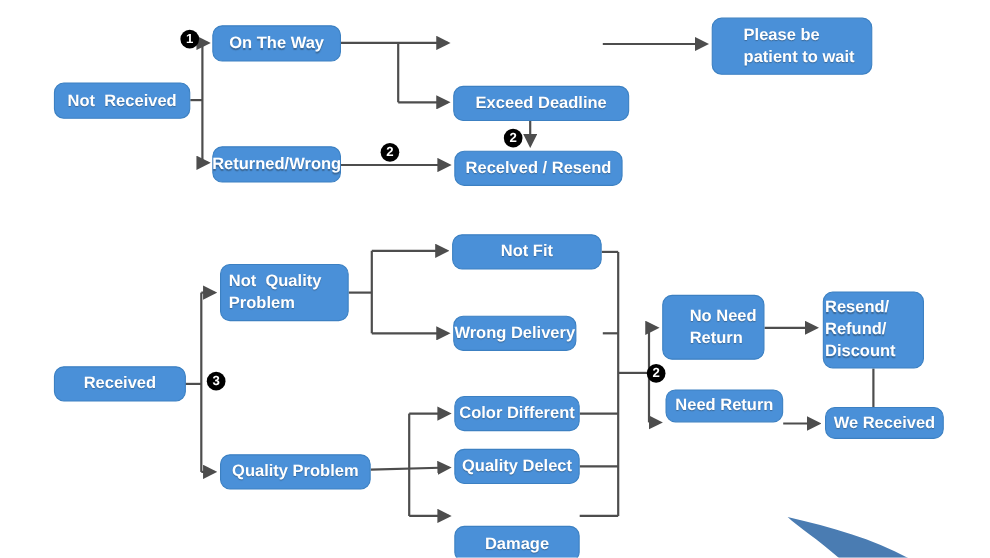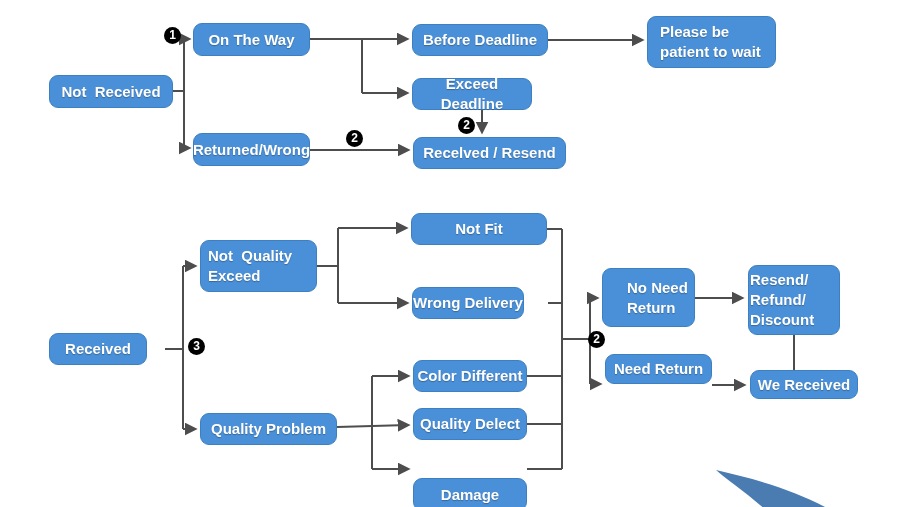--- a/index.html
+++ b/index.html
@@ -80,29 +80,28 @@
       <path class="edge" d="M695,298 H742" marker-end="url(#arr)"></path>
       <path class="edge" d="M794,335 V370"></path>
       <path class="edge" d="M712,385 H744" marker-end="url(#arr)"></path>
     </g>
     <path class="swoosh" d="M716,470 C760,480 800,492 834,512 L768,512 C746,492 727,480 716,470 Z"></path>
   </svg>
 
   <div class="node" style="left:49px;top:75px;width:124px;height:33px">Not  Received</div>
   <div class="node" style="left:193px;top:23px;width:117px;height:33px">On The Way</div>
   <div class="node" style="left:193px;top:133px;width:117px;height:33px">Returned/Wrong</div>
-  <div class="node" style="left:412px;top:24px;width:136px;height:32px">Before Deadline</div>
-  <div class="node" style="left:412px;top:78px;width:120px;height:32px">Exceed Deadline</div>
+  <div class="node" style="left:412px;top:78px;width:160px;height:32px">Exceed Deadline</div>
   <div class="node" style="left:413px;top:137px;width:153px;height:32px">Recelved / Resend</div>
-  <div class="node left" style="left:647px;top:16px;width:129px;height:52px;padding-left:12px">Please be
+  <div class="node left" style="left:647px;top:16px;width:146px;height:52px;padding-left:28px">Please be
 patient to wait</div>
 
-  <div class="node" style="left:49px;top:333px;width:98px;height:32px">Received</div>
+  <div class="node" style="left:49px;top:333px;width:120px;height:32px">Received</div>
   <div class="node left" style="left:200px;top:240px;width:117px;height:52px;padding-left:7px">Not  Quality
-Exceed</div>
+Problem</div>
   <div class="node" style="left:200px;top:413px;width:137px;height:32px">Quality Problem</div>
   <div class="node" style="left:411px;top:213px;width:136px;height:32px">Not Fit</div>
   <div class="node" style="left:412px;top:287px;width:112px;height:32px">Wrong Delivery</div>
   <div class="node" style="left:413px;top:360px;width:114px;height:32px">Color Different</div>
   <div class="node" style="left:413px;top:408px;width:114px;height:32px">Quality Delect</div>
   <div class="node" style="left:413px;top:478px;width:114px;height:33px">Damage</div>
   <div class="node left" style="left:602px;top:268px;width:93px;height:59px;padding-left:24px">No Need
 Return</div>
   <div class="node" style="left:605px;top:354px;width:107px;height:30px">Need Return</div>
   <div class="node left" style="left:748px;top:265px;width:92px;height:70px;padding-left:1px">Resend/

